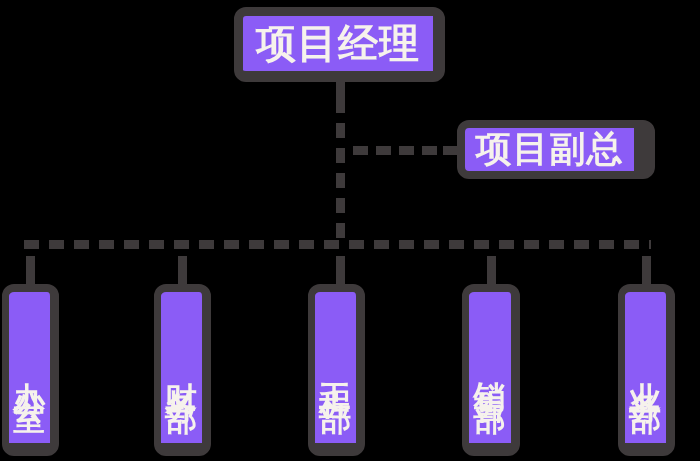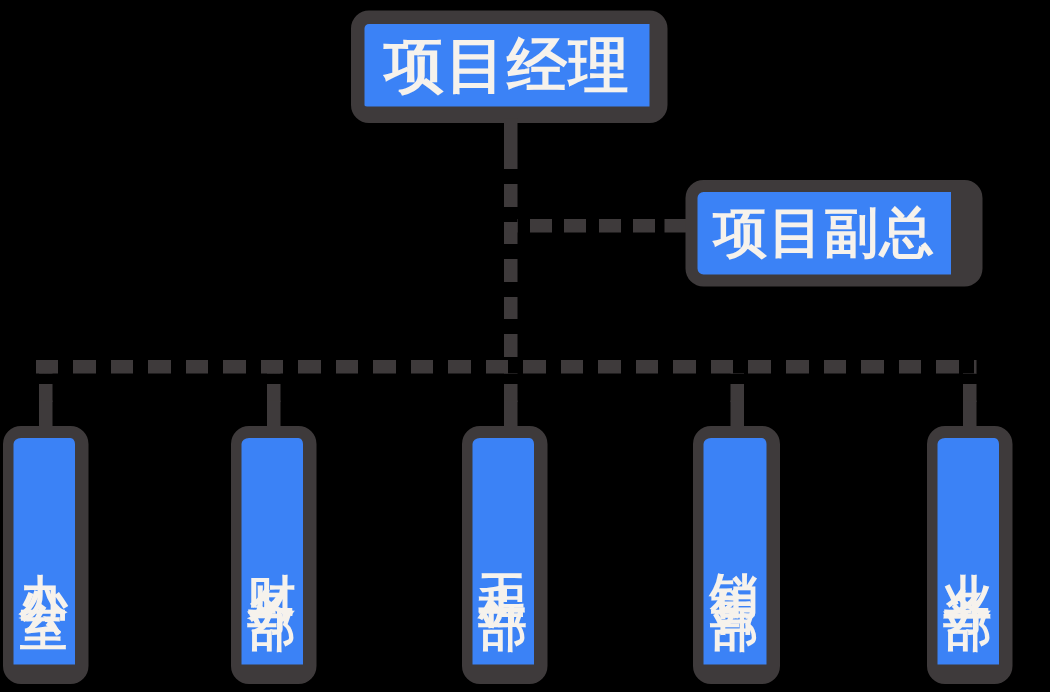--- a/index.html
+++ b/index.html
@@ -7,38 +7,38 @@
     position:relative;
     width:700px;height:461px;
     background:#000000;
     overflow:hidden;
     font-family:"DejaVu Sans", sans-serif;
   }
   
   .box{
     position:absolute;
     box-sizing:border-box;
-    background:#3b82f6;
+    background:#8b5cf6;
     border-style:solid;
     border-color:#3E3A3B;
     border-radius:12px;
     display:flex;
     align-items:center;
     justify-content:center;
     color:#F6F2EC;
     font-weight:bold;
   }
   .box .inner-label{display:block;}
   .pm{
     left:234px;top:7px;width:211px;height:75px;
     border-width:9px 12px 11px 9px;
     font-size:40px;letter-spacing:1px;
   }
   .vice{
-    left:457px;top:120px;width:198px;height:71px;
+    left:457px;top:120px;width:198px;height:59px;
     border-width:8px 21px 8px 8px;
     font-size:36px;letter-spacing:1px;
   }
   .dept{
     top:284px;width:57px;height:172px;
     border-width:8px 9px 13px 7px;
     font-size:32px;
   }
   .vlabel{
     writing-mode:vertical-rl;

